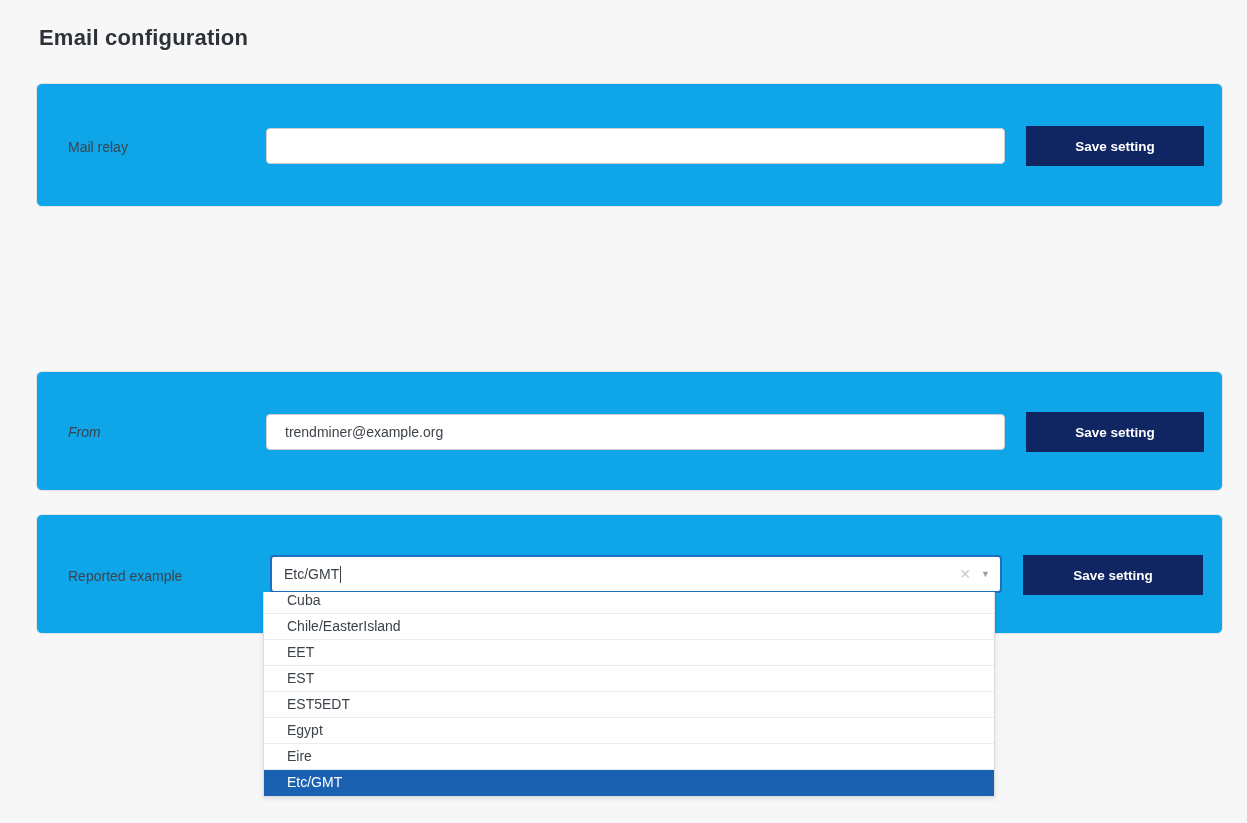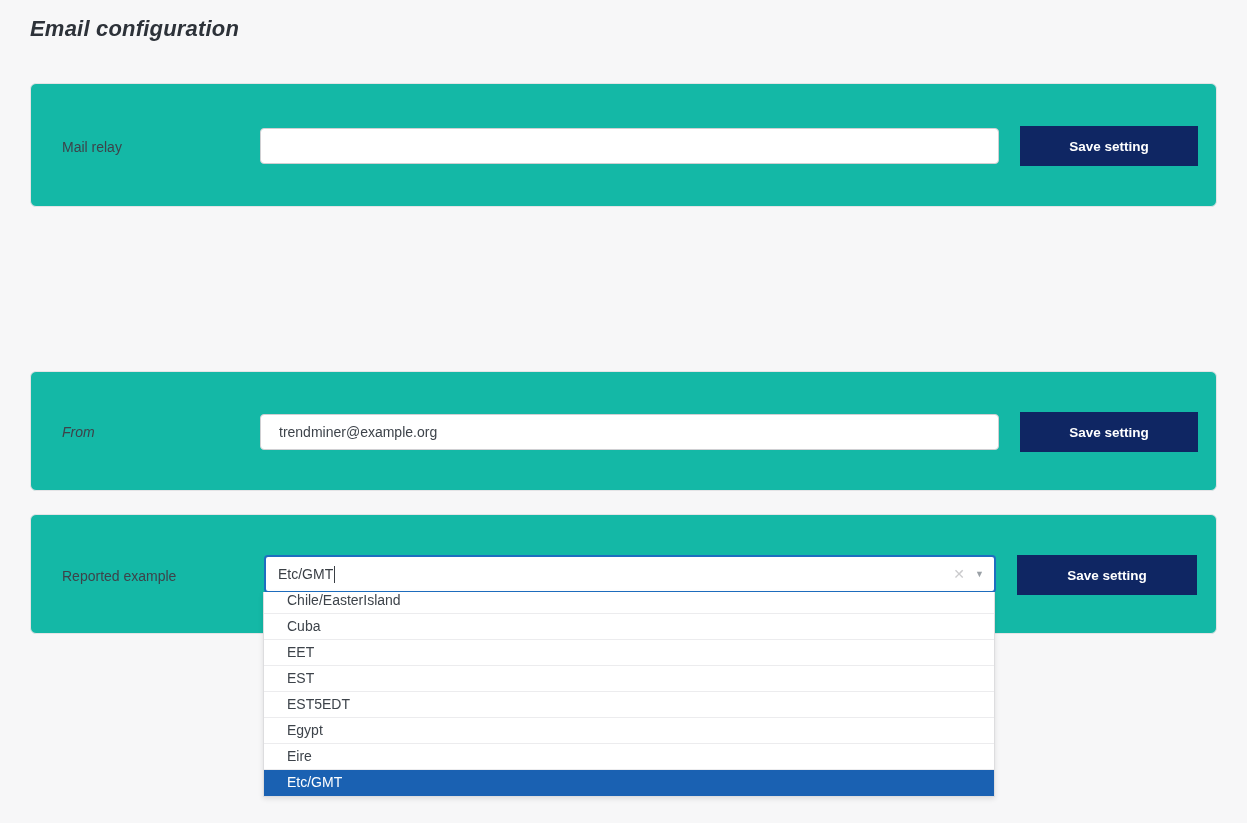--- a/index.html
+++ b/index.html
@@ -8,26 +8,26 @@
     background: #f7f7f8;
     font-family: "Liberation Sans", sans-serif;
     overflow: hidden;
     position: relative;
   }
   .page { position: relative; width: 1247px; height: 823px; }
 
   .title {
     position: absolute; left: 30px; top: 16px;
     font-size: 22px; font-weight: 700; color: #2d3239;
-    letter-spacing: 0.2px; margin: 0; font-style: italic;
+    letter-spacing: 0.2px; margin: 9px;
   }
 
   .card {
-    position: absolute; left: 30px; width: 1187px;
-    background: #14b8a6;
+    position: absolute; left: 36px; width: 1187px;
+    background: #0ea5e9;
     border: 1px solid #e4e4e6;
     border-radius: 6px;
     box-sizing: border-box;
   }
   .card-1 { top: 83px;  height: 124px; }
   .card-2 { top: 228px; height: 120px; }
   .card-3 { top: 371px; height: 120px; }
   .card-4 { top: 514px; height: 120px; }
 
   .lbl {
@@ -140,22 +140,22 @@
       <span class="caret-bar"></span>
       <span class="combo-icons">
         <span class="clear-x">✕</span>
         <span class="arrow-down">▼</span>
       </span>
     </div>
     <button class="btn primary">Save setting</button>
   </section>
 
   <ul class="dropdown">
+    <li>Cuba</li>
     <li>Chile/EasterIsland</li>
-    <li>Cuba</li>
     <li>EET</li>
     <li>EST</li>
     <li>EST5EDT</li>
     <li>Egypt</li>
     <li>Eire</li>
     <li class="highlighted">Etc/GMT</li>
   </ul>
 
 </div>
 

